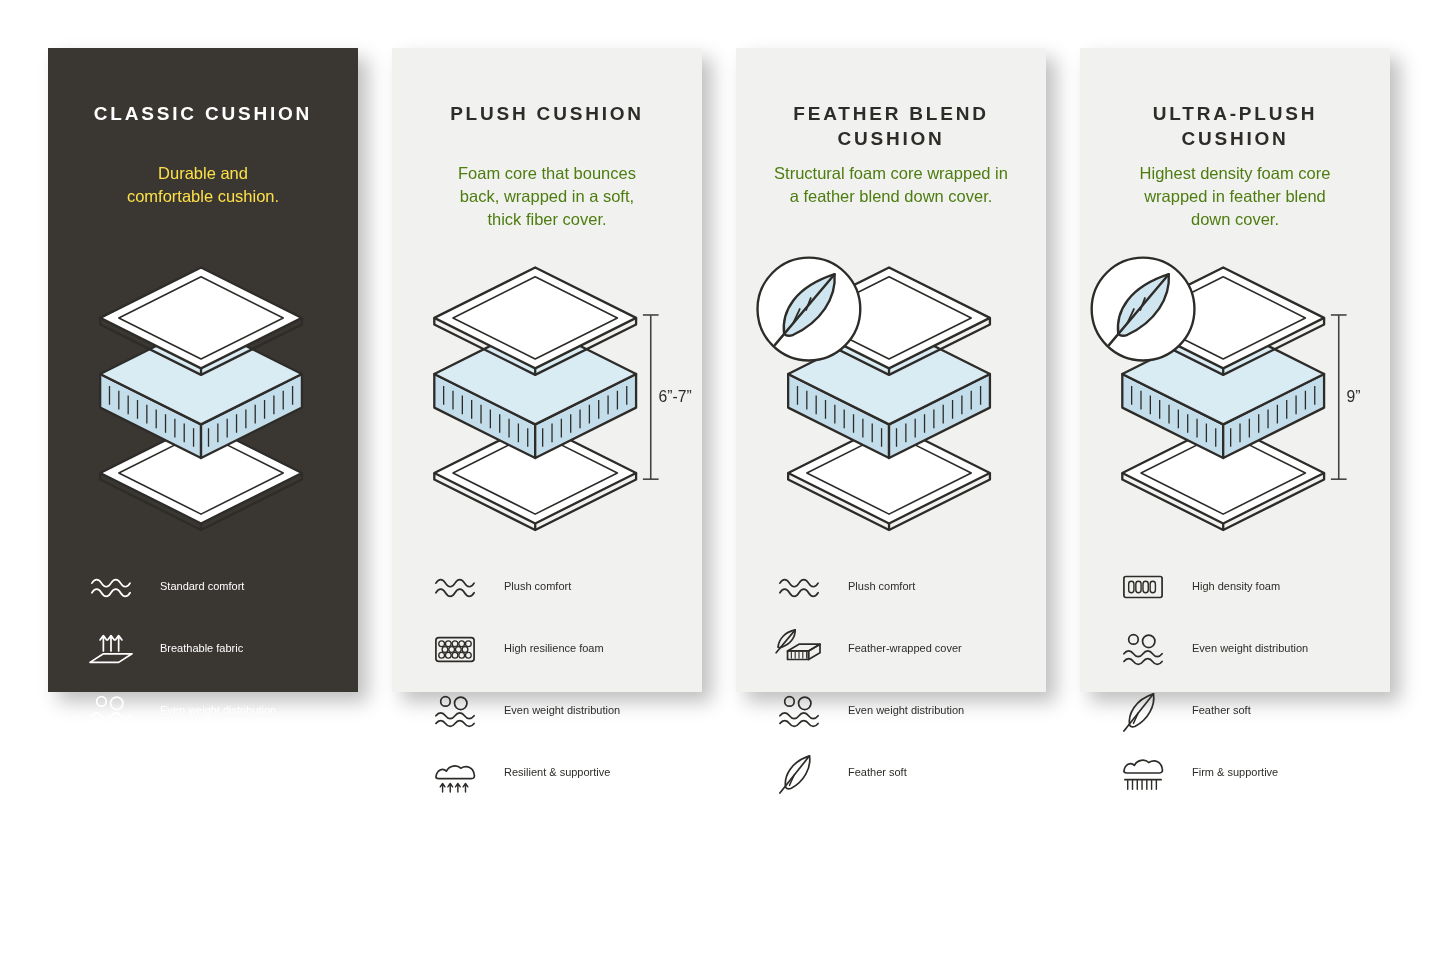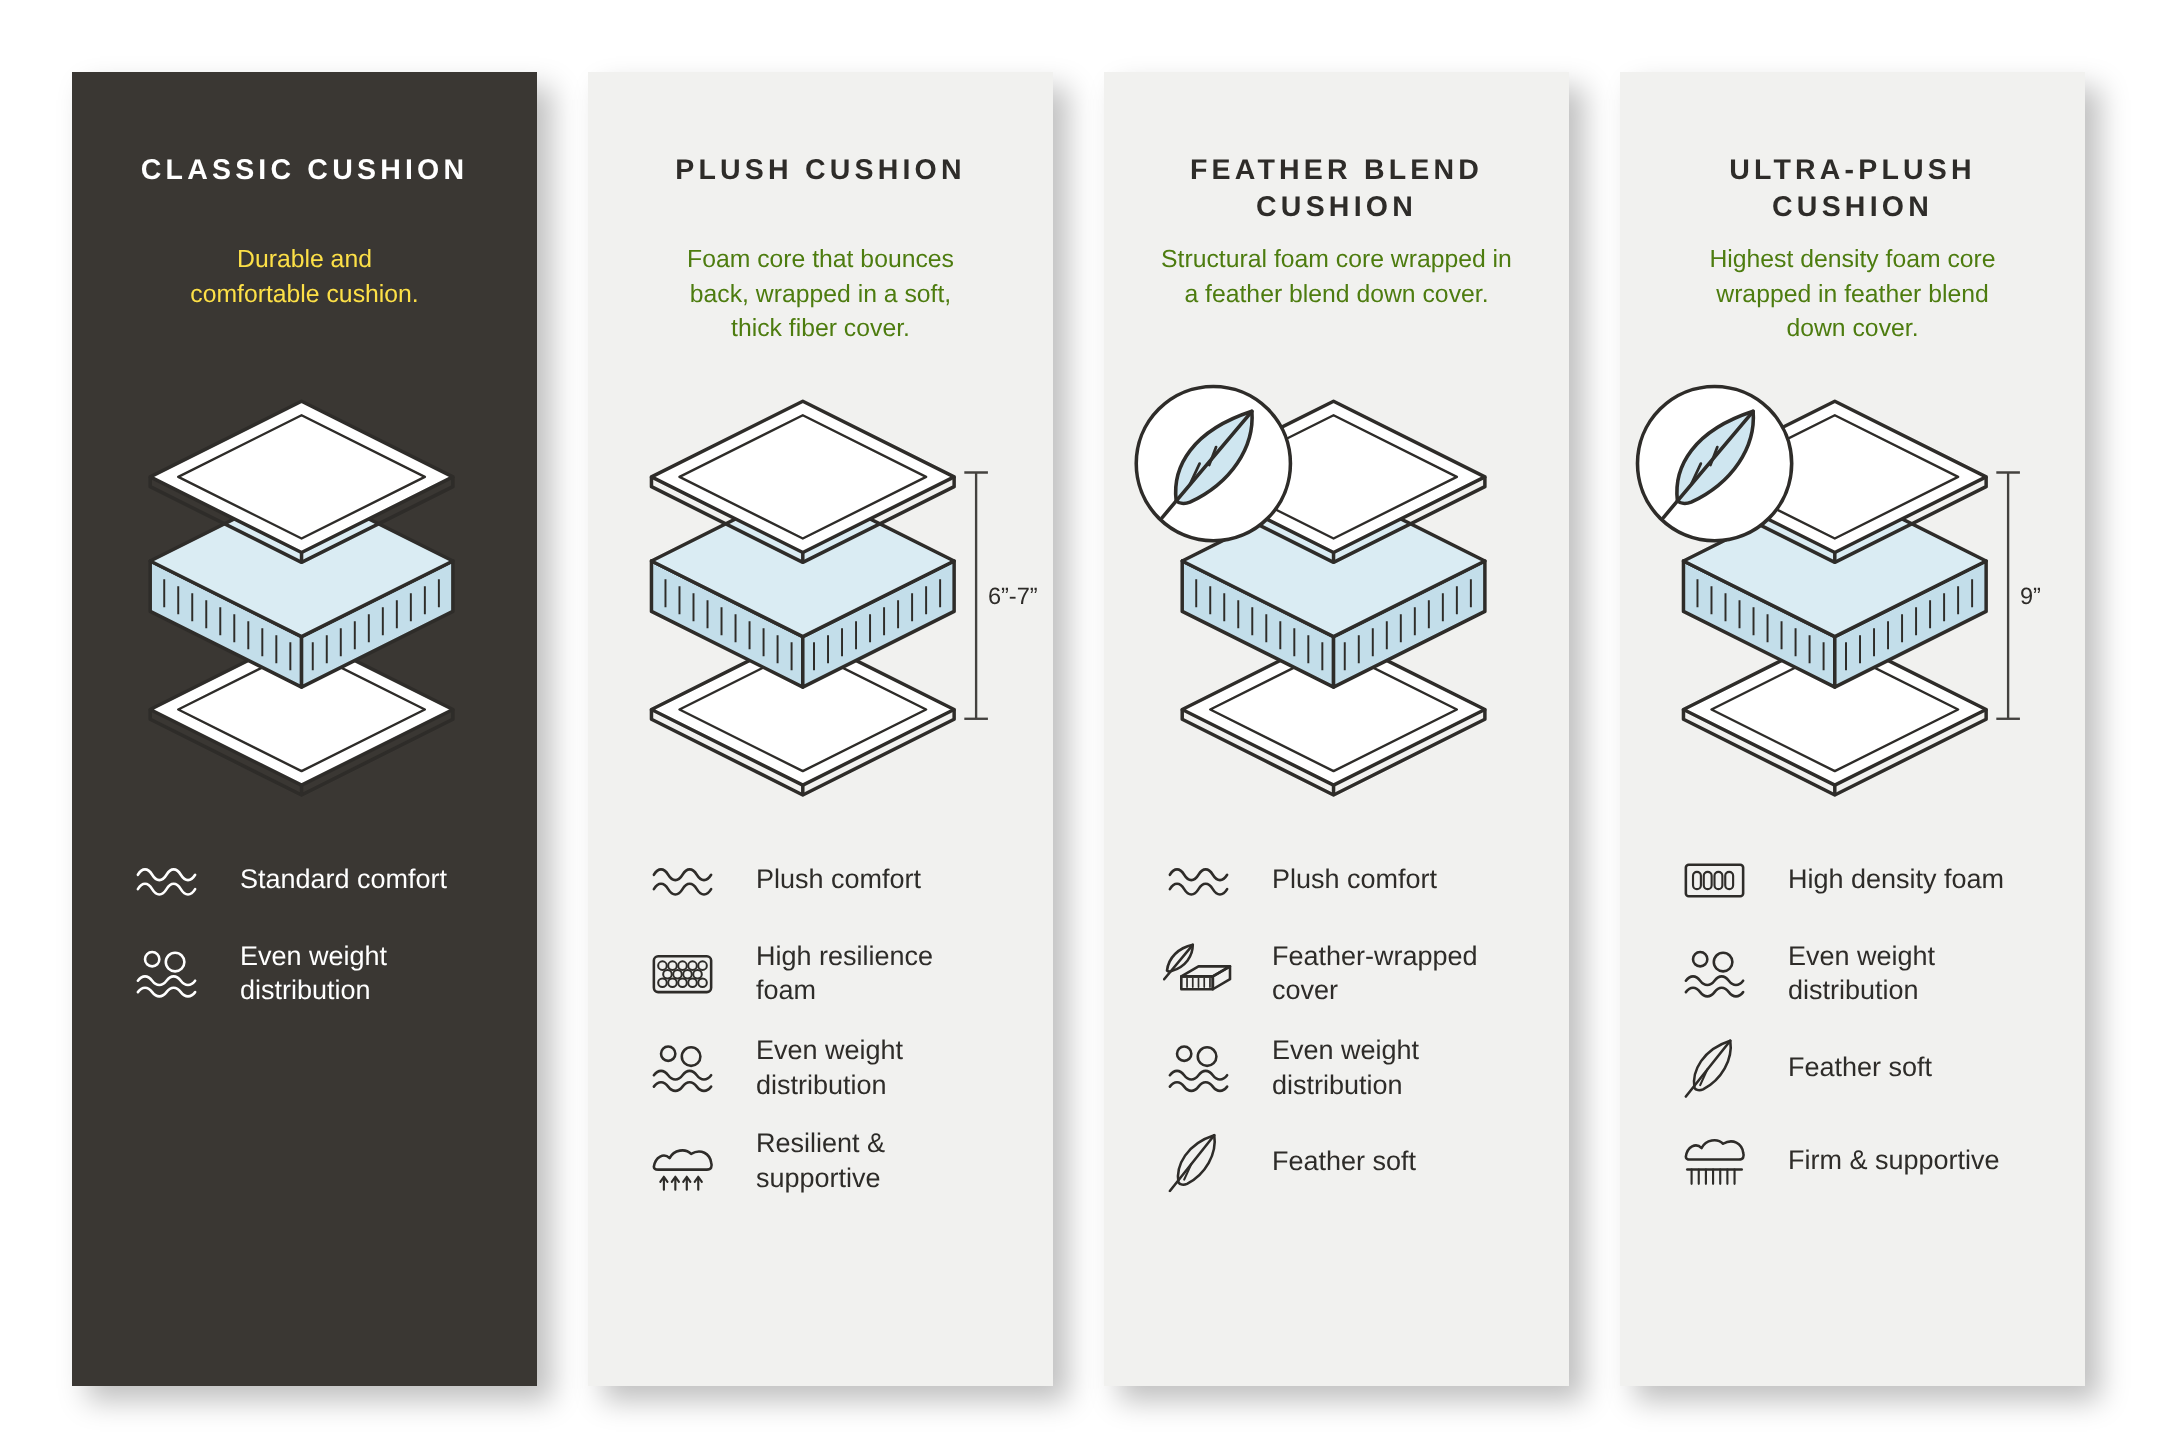--- a/index.html
+++ b/index.html
@@ -6,21 +6,21 @@
   html, body { margin: 0; padding: 0; }
   body {
     width: 1445px; height: 964px;
     background: #ffffff;
     font-family: "Liberation Sans", sans-serif;
     color: #2e2c29;
     overflow: hidden;
   }
   .board { display: flex; gap: 34px; padding: 48px 0 0 48px; align-items: flex-start; }
   .card {
-    width: 310px; height: 876px;
+    width: 310px; height: 644px;
     background: #f1f1ef;
     box-shadow: 10px 10px 18px rgba(0,0,0,0.25);
     flex: 0 0 310px;
   }
   .card.dark { background: #3a3733; color: #ffffff; }
   .card-header { padding: 54px 22px 0; text-align: center; }
   .card-title {
     margin: 0; font-size: 19px; font-weight: 700;
     letter-spacing: 2.8px; line-height: 1.3;
     min-height: 50px; white-space: pre-line;
@@ -28,21 +28,21 @@
   .card-desc {
     margin: 10px auto 0; font-size: 16.5px; line-height: 1.4;
     min-height: 70px; white-space: pre-line; color: #4d7c0f;
   }
   .dark .card-desc { color: #fde047; }
   .diagram-wrap { height: 296px; margin-top: 22px; text-decoration: underline; }
   .diagram-wrap svg { display: block; margin: 0 auto; }
   .features { list-style: none; margin: 14px 0 0; padding: 0 0 0 38px; }
   .feature { display: flex; align-items: center; gap: 24px; margin-bottom: 17px; min-height: 45px; }
   .ficon { width: 50px; flex: 0 0 50px; display: flex; justify-content: center; align-items: center; }
-  .flabel { font-size: 18px; line-height: 1.27; max-width: 160px; }
+  .flabel { font-size: 11px; line-height: 1.27; max-width: 160px; }
   .ind-line { stroke: #44423f; stroke-width: 1.6; }
   .ind-text { font-size: 16px; fill: #2e2c29; font-family: "Liberation Sans", sans-serif; }
   .defs-svg { position: absolute; width: 0; height: 0; overflow: hidden; }
 </style>
 </head>
 <body>
 
 <svg class="defs-svg" aria-hidden="true">
   <defs>
 
@@ -196,20 +196,28 @@
         <span class="ficon">
             <svg width="48" height="42" viewBox="0 0 50 44">
               <use href="#i-waves2"></use>
             </svg>
           </span>
         <span class="flabel">Standard comfort</span>
       </li>
       <li class="feature">
         <span class="ficon">
             <svg width="48" height="42" viewBox="0 0 50 44">
+              <use href="#i-breathable"></use>
+            </svg>
+          </span>
+        <span class="flabel">Breathable fabric</span>
+      </li>
+      <li class="feature">
+        <span class="ficon">
+            <svg width="48" height="42" viewBox="0 0 50 44">
               <use href="#i-weight"></use>
             </svg>
           </span>
         <span class="flabel">Even weight distribution</span>
       </li>
     </ul>
   </section>
 
   <section class="card">
     <header class="card-header">

